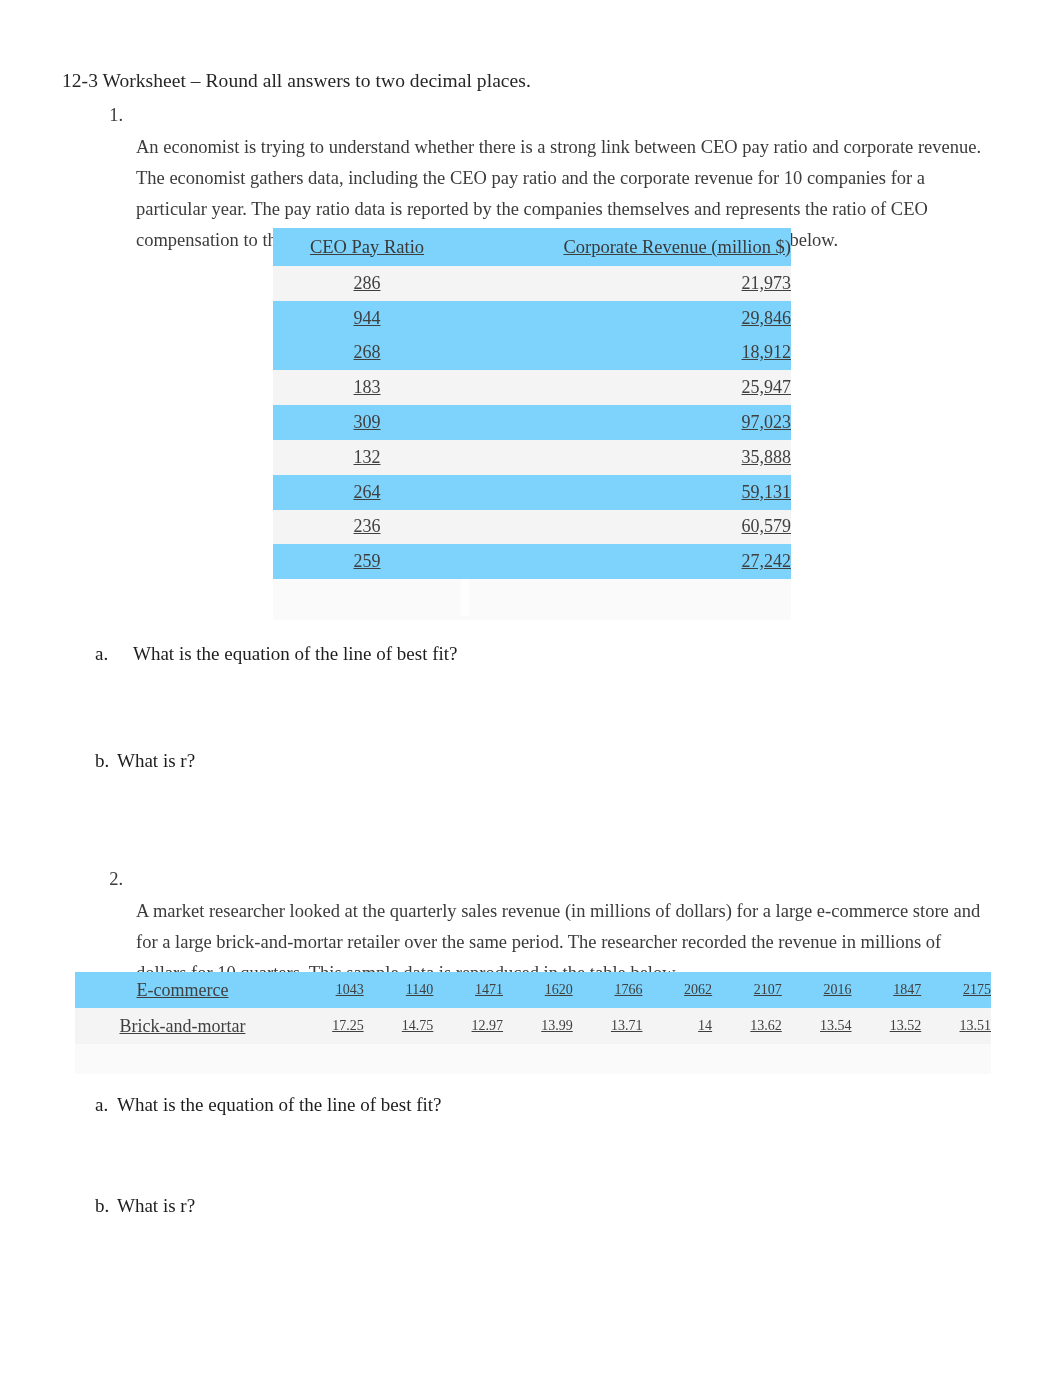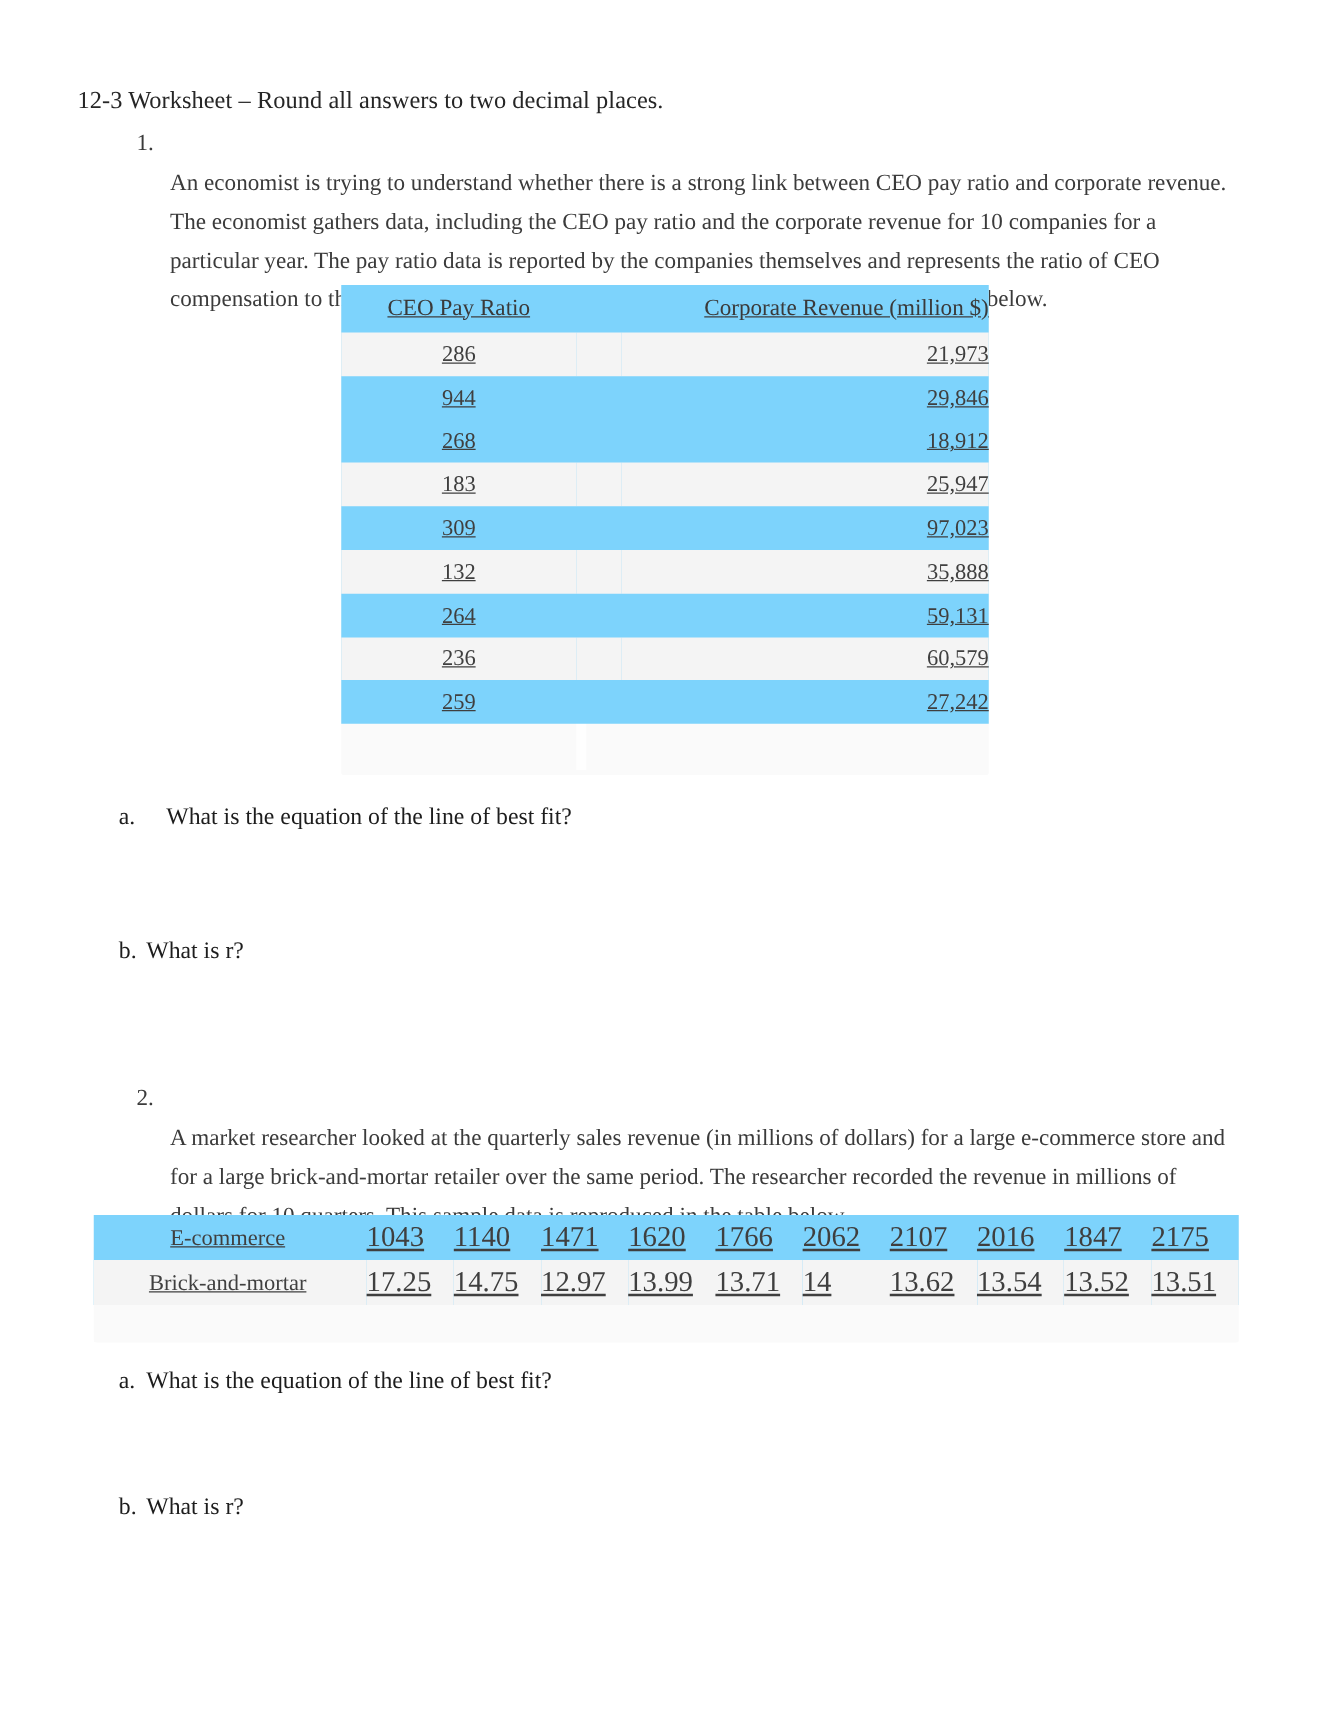--- a/index.html
+++ b/index.html
@@ -154,22 +154,22 @@
   #table-quarters .t-row { height: 36px; }
   #table-quarters .t-row.band { background: #f4f4f4; }
   #table-quarters .row-label {
     width: 216px;
     text-align: center;
     font-size: 18px;
     color: #3f3f3f;
     padding-right: 4px;
   }
   #table-quarters .val {
-    text-align: left;
-    font-size: 23px;
+    text-align: right;
+    font-size: 14px;
     color: #3f3f3f;
     width: 70px;
   }
 </style>
 </head>
 <body>
 
 <div class="page">
 
   <div class="doc-title">12-3 Worksheet – Round all answers to two decimal places.</div>

